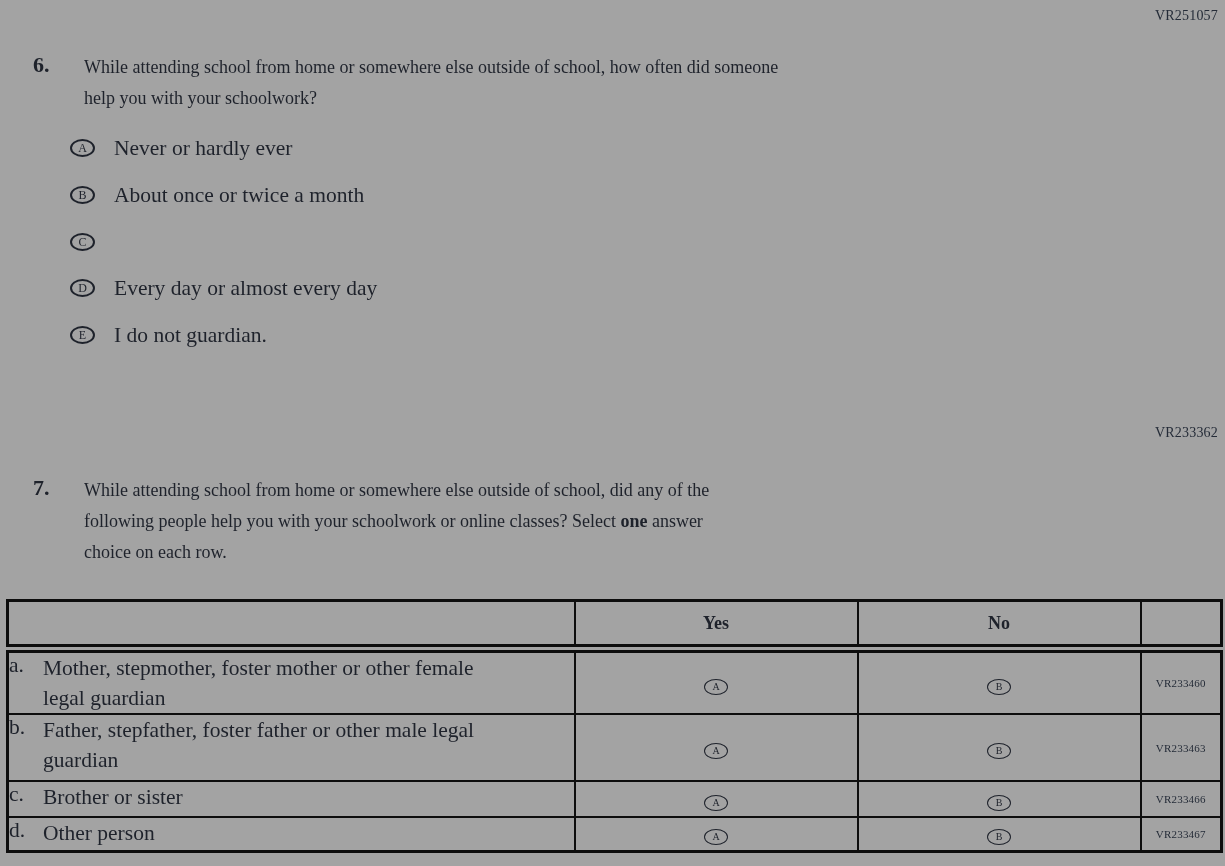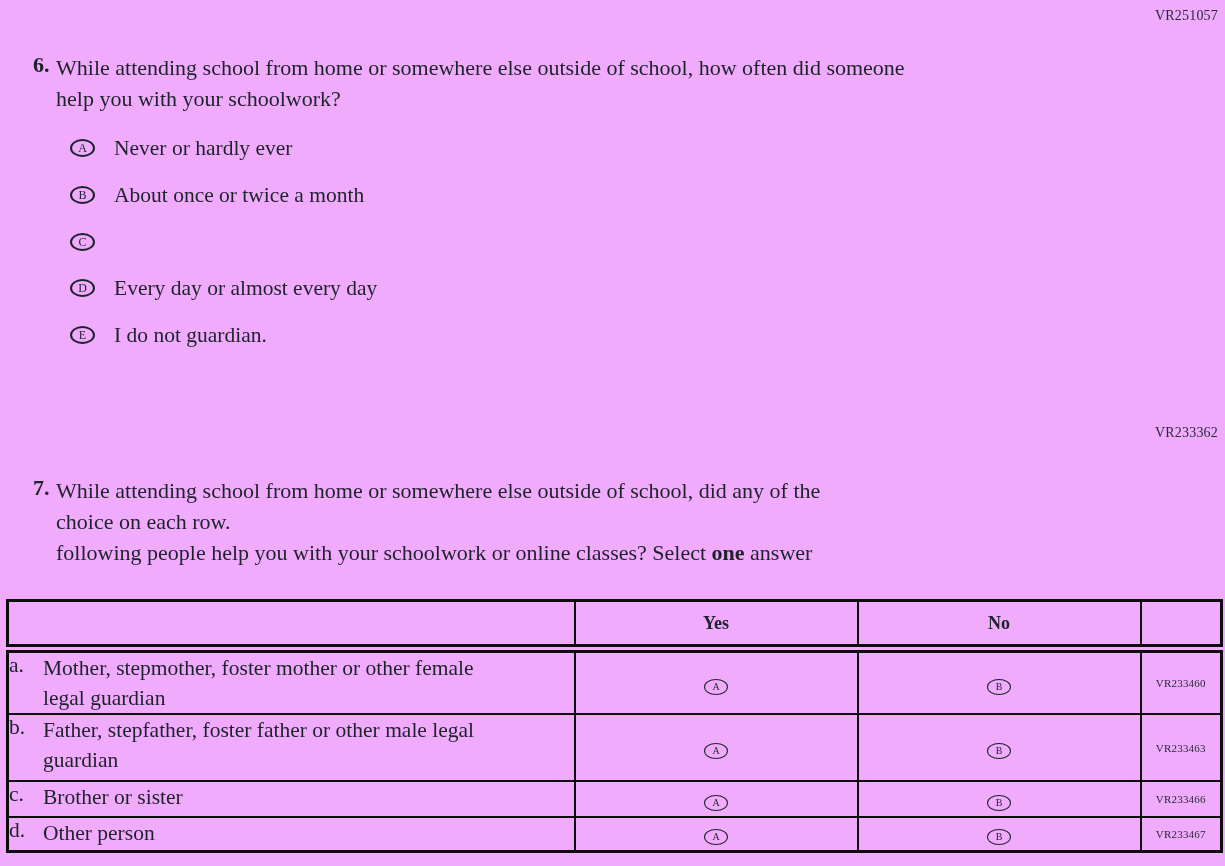--- a/index.html
+++ b/index.html
@@ -4,21 +4,21 @@
 <style>
   html, body {
     margin: 0;
     padding: 0;
     background: #ffffff;
   }
   #page {
     position: relative;
     width: 1225px;
     height: 866px;
-    background: #f0abfc;
+    background: #a3a3a3;
     font-family: "Liberation Serif", "DejaVu Serif", serif;
     color: #1e222b;
     overflow: hidden;
     text-decoration: underline;
   }
   .vr-code-float {
     position: absolute;
     right: 7px;
     font-size: 14px;
     color: #252c38;
@@ -26,22 +26,22 @@
   }
   .q-number {
     position: absolute;
     left: 33px;
     font-size: 22px;
     font-weight: bold;
     color: #1e222b;
   }
   .q-text {
     position: absolute;
-    left: 56px;
-    font-size: 22px;
+    left: 84px;
+    font-size: 18px;
     line-height: 31px;
     color: #1e222b;
     white-space: nowrap;
   }
   .q-line { white-space: nowrap; }
   .bold-inline { font-weight: bold; }
 
   
   .option {
     position: absolute;
@@ -181,22 +181,22 @@
         <span>E</span>
       </span>
     <span class="option-label">I do not guardian.</span>
   </div>
 
   <div class="vr-code-float" style="top:425px;">VR233362</div>
 
   <div class="q-number" style="top:475px;">7.</div>
   <div class="q-text" style="top:475px;">
     <div class="q-line">While attending school from home or somewhere else outside of school, did any of the</div>
+    <div class="q-line"><span>following people help you with your schoolwork or online classes? Select </span><span class="bold-inline">one</span><span> answer</span></div>
     <div class="q-line">choice on each row.</div>
-    <div class="q-line"><span>following people help you with your schoolwork or online classes? Select </span><span class="bold-inline">one</span><span> answer</span></div>
   </div>
 
   <table class="grid">
     <colgroup>
       <col class="c-label">
         <col class="c-yes">
         <col class="c-no">
         <col class="c-code">
     </colgroup>
     <tbody>

